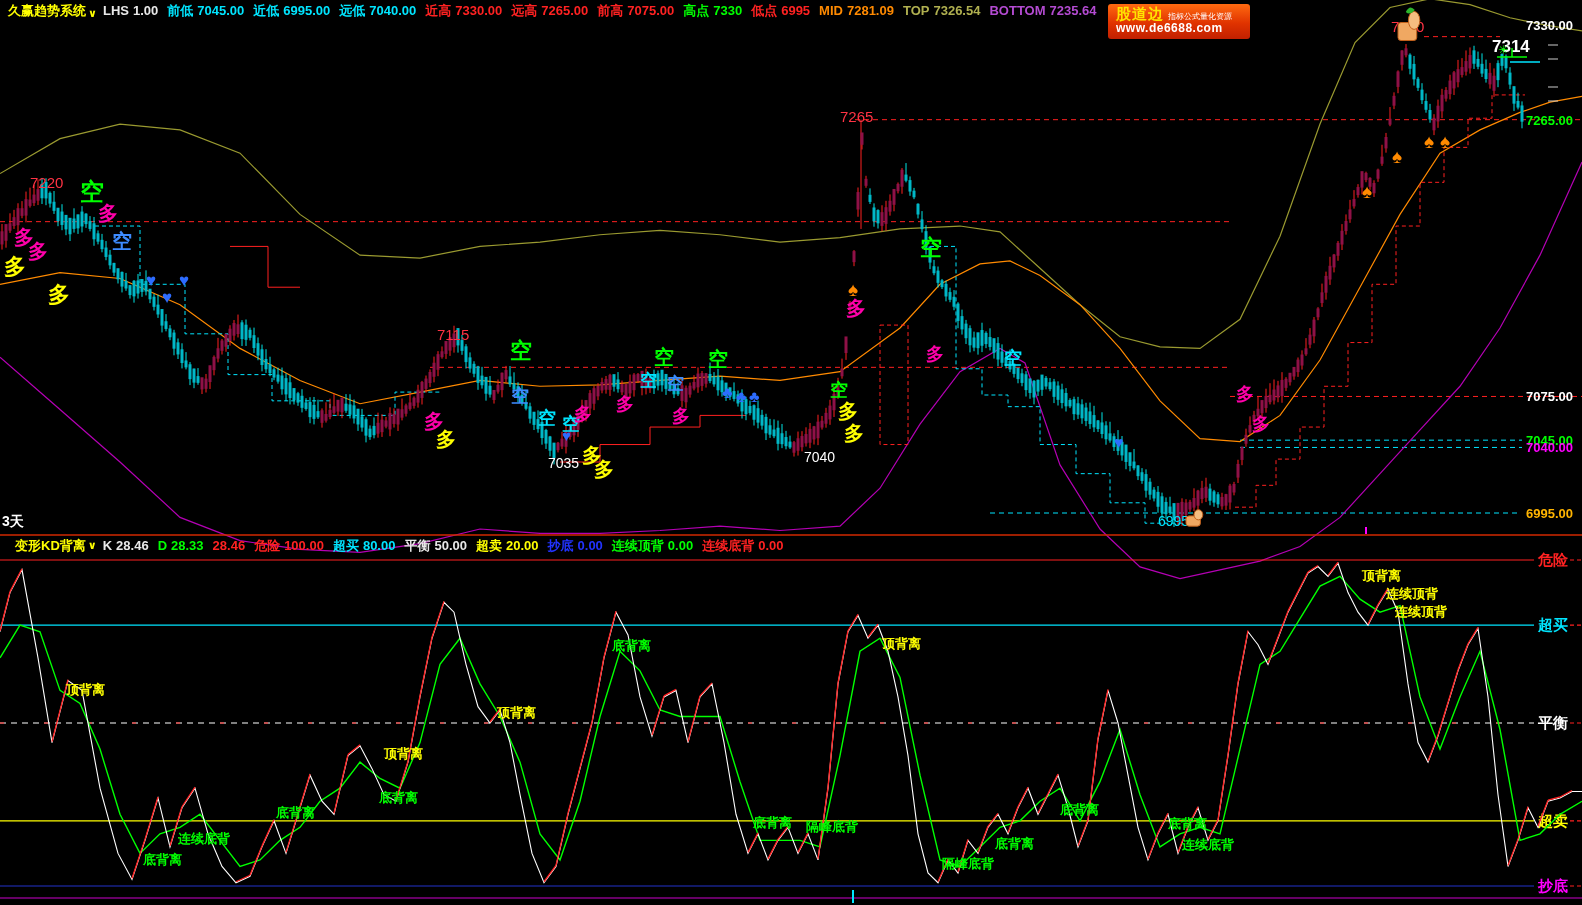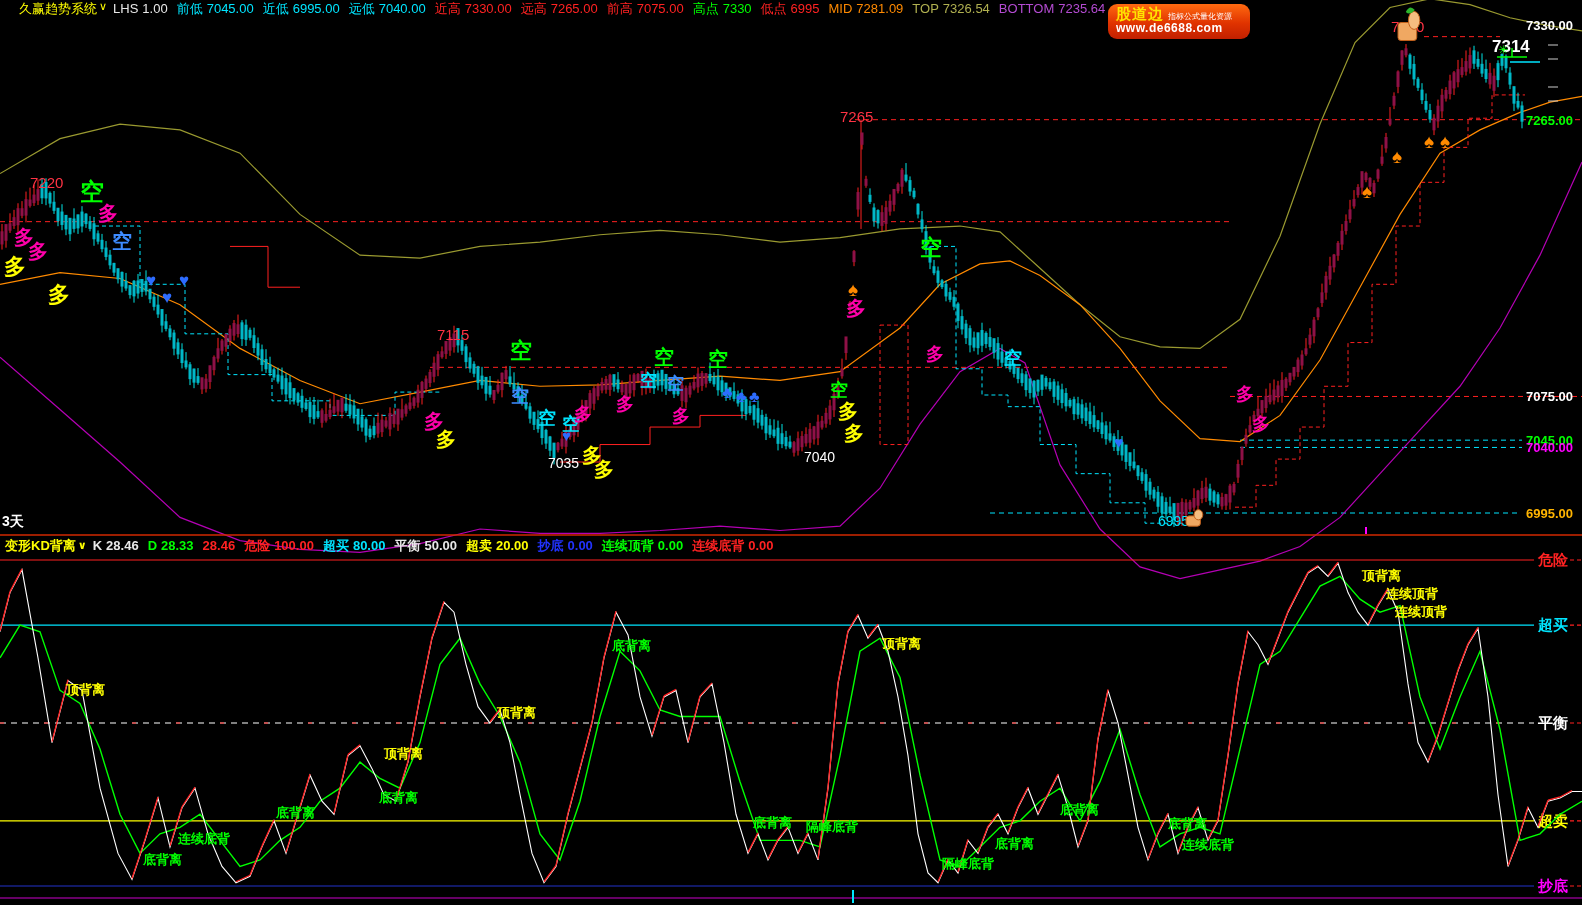--- a/index.html
+++ b/index.html
@@ -1,30 +1,30 @@
 <!DOCTYPE html>
 <html><head>
 <meta charset="utf-8">
 <style>
   html,body{margin:0;padding:0;background:#000;}
   .screen{position:relative;width:1582px;height:905px;background:#000;overflow:hidden;
     font-family:"Liberation Sans","DejaVu Sans",sans-serif;}
   #chart-svg{position:absolute;left:0;top:0;}
-  .topbar{position:absolute;left:16px;top:0;width:1100px;height:20px;display:flex;align-items:flex-start;
-    font-size:13px;font-weight:normal;white-space:nowrap;z-index:5;}
+  .topbar{position:absolute;left:5px;top:0;width:1100px;height:20px;display:flex;align-items:flex-end;
+    font-size:13px;font-weight:bold;white-space:nowrap;z-index:5;}
   .topbar .title{color:#ffff00;margin-left:3px;}
   .topbar .caret{color:#ffff00;margin:0 6px 0 2px;font-size:11px;}
   .hitem{margin-right:9px;}
   .hitem .lab{margin-right:4px;}
   .kdbar{position:absolute;left:0;top:537px;width:1300px;height:17px;display:flex;align-items:center;
     font-size:13px;font-weight:bold;white-space:nowrap;z-index:5;}
-  .kdbar .title{color:#ffff00;margin-left:5px;}
+  .kdbar .title{color:#ffff00;margin-left:15px;}
   .kdbar .caret{color:#ffff00;margin:0 6px 0 2px;font-size:11px;}
   .logo{position:absolute;left:1108px;top:4px;width:142px;height:35px;z-index:6;
-    background:linear-gradient(180deg,#ff6a10,#e03300 55%,#c22000);border-radius:9px;
+    background:linear-gradient(180deg,#ff6a10,#e03300 55%,#c22000);border-radius:3px;
     padding:2px 6px 2px 8px;box-sizing:border-box;line-height:1.05;}
   .logo .row1{display:flex;align-items:baseline;}
   .logo .brand{color:#ffe400;font-size:15px;font-weight:bold;letter-spacing:1px;}
   .logo .tag{color:#fff;font-size:8px;margin-left:4px;}
   .logo .url{color:#fff;font-size:12px;font-weight:bold;letter-spacing:.5px;}
   .period{position:absolute;left:2px;top:513px;color:#ffffff;font-size:14px;font-weight:bold;z-index:5;}
 </style>
 </head>
 <body>
 

